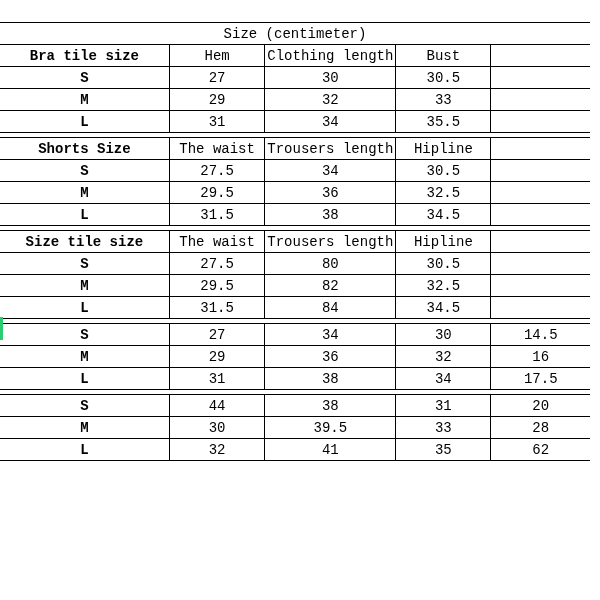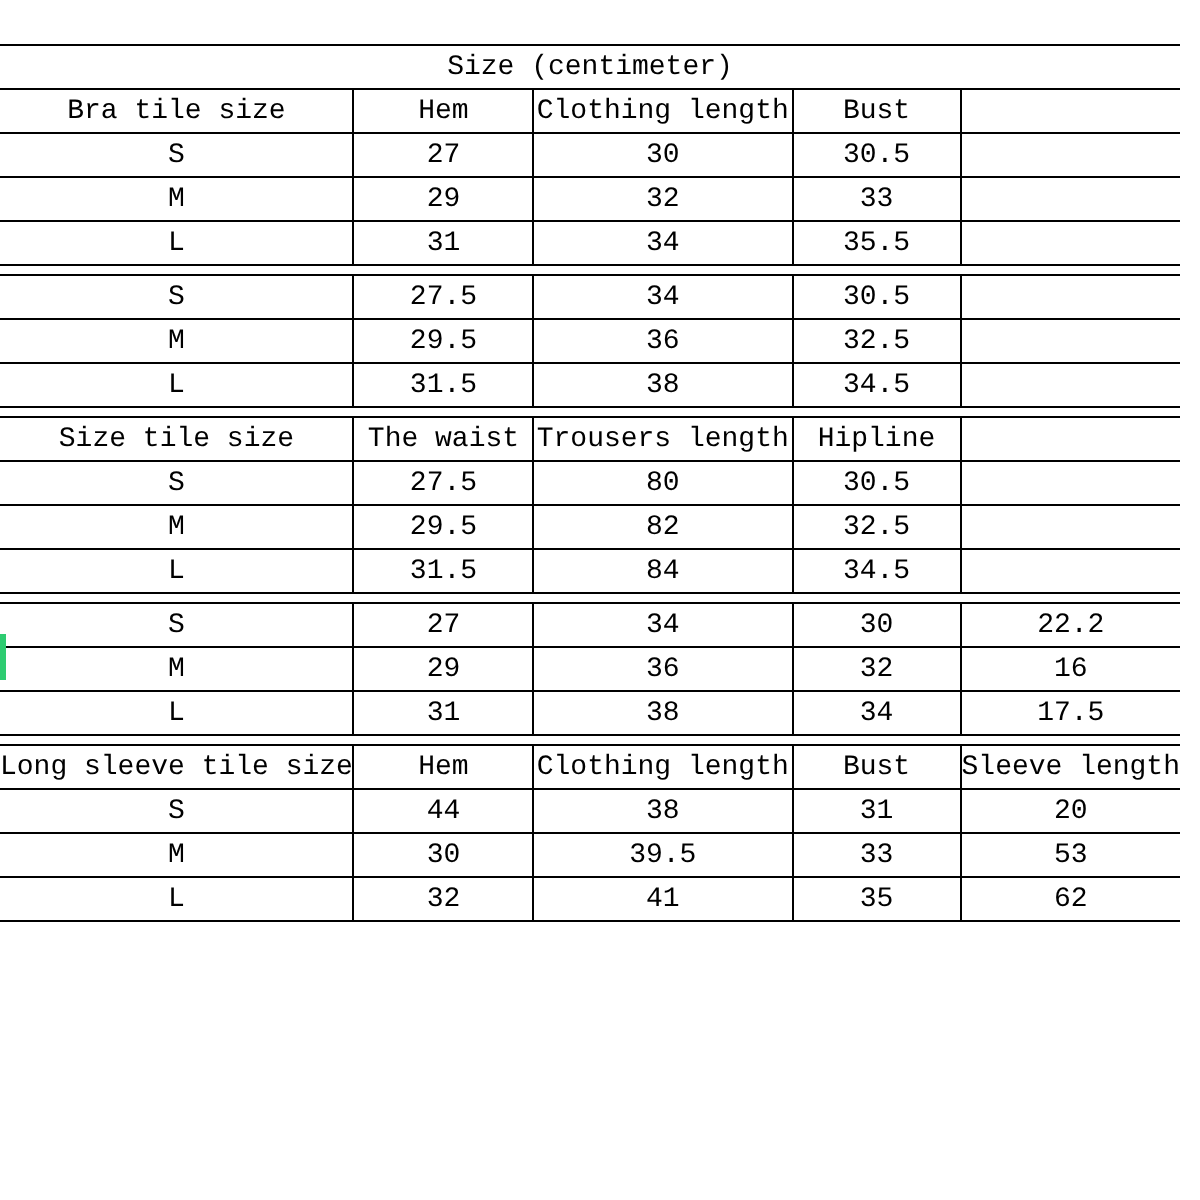--- a/index.html
+++ b/index.html
@@ -26,21 +26,21 @@
     height: 21px;
     padding: 0;
     text-align: center;
     vertical-align: middle;
     white-space: nowrap;
   }
   .title-cell {
     border-left: none;
     border-right: none;
   }
-  .c0 { width: 170px; }
+  .c0 { width: 170px; font-weight: bold; }
   .c1 { width: 95px; }
   .c2 { width: 130px; margin-left: 40px; }
   .c3 { width: 95px; margin-left: 48px; }
   .c4 { width: 100px; }
   .gap td {
     border: none;
     height: 4px;
   }
   .left-open { border-left: none; }
   .right-trim { border-right: none; }
@@ -90,20 +90,27 @@
     <td class="c1">31</td>
     <td class="c2">34</td>
     <td class="c3">35.5</td>
     <td class="c4 right-trim"></td>
   </tr>
   <tr class="gap">
           <td colspan="5"></td>
         </tr>
 
   <tr>
+    <td class="c0 left-open">Shorts Size</td>
+    <td class="c1">The waist</td>
+    <td class="c2">Trousers length</td>
+    <td class="c3">Hipline</td>
+    <td class="c4 right-trim"></td>
+  </tr>
+  <tr>
     <td class="c0 left-open">S</td>
     <td class="c1">27.5</td>
     <td class="c2">34</td>
     <td class="c3">30.5</td>
     <td class="c4 right-trim"></td>
   </tr>
   <tr>
     <td class="c0 left-open">M</td>
     <td class="c1">29.5</td>
     <td class="c2">36</td>
@@ -151,60 +158,53 @@
   </tr>
   <tr class="gap">
           <td colspan="5"></td>
         </tr>
 
   <tr>
     <td class="c0 left-open">S</td>
     <td class="c1">27</td>
     <td class="c2">34</td>
     <td class="c3">30</td>
-    <td class="c4 right-trim">22.2</td>
+    <td class="c4 right-trim">14.5</td>
   </tr>
   <tr>
     <td class="c0 left-open">M</td>
     <td class="c1">29</td>
     <td class="c2">36</td>
     <td class="c3">32</td>
     <td class="c4 right-trim">16</td>
   </tr>
   <tr>
     <td class="c0 left-open">L</td>
     <td class="c1">31</td>
     <td class="c2">38</td>
     <td class="c3">34</td>
     <td class="c4 right-trim">17.5</td>
   </tr>
   <tr class="gap">
           <td colspan="5"></td>
         </tr>
 
   <tr>
-    <td class="c0 left-open">Long sleeve tile size</td>
-    <td class="c1">Hem</td>
-    <td class="c2">Clothing length</td>
-    <td class="c3">Bust</td>
-    <td class="c4 right-trim">Sleeve length</td>
-  </tr>
-  <tr>
     <td class="c0 left-open">S</td>
     <td class="c1">44</td>
     <td class="c2">38</td>
     <td class="c3">31</td>
     <td class="c4 right-trim">20</td>
   </tr>
   <tr>
     <td class="c0 left-open">M</td>
     <td class="c1">30</td>
     <td class="c2">39.5</td>
     <td class="c3">33</td>
-    <td class="c4 right-trim">53</td>
+    <td class="c4 right-trim">28</td>
   </tr>
   <tr>
     <td class="c0 left-open">L</td>
     <td class="c1">32</td>
     <td class="c2">41</td>
     <td class="c3">35</td>
     <td class="c4 right-trim">62</td>
   </tr>
 </tbody>
     </table>

